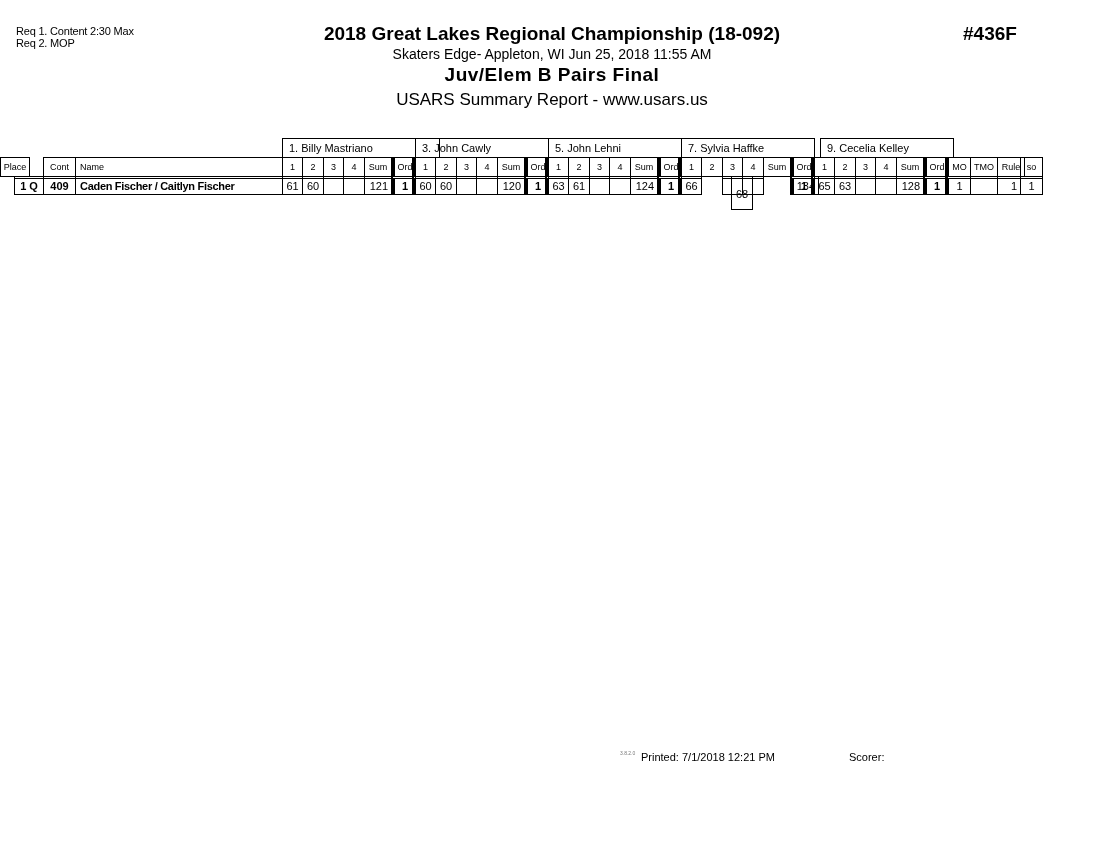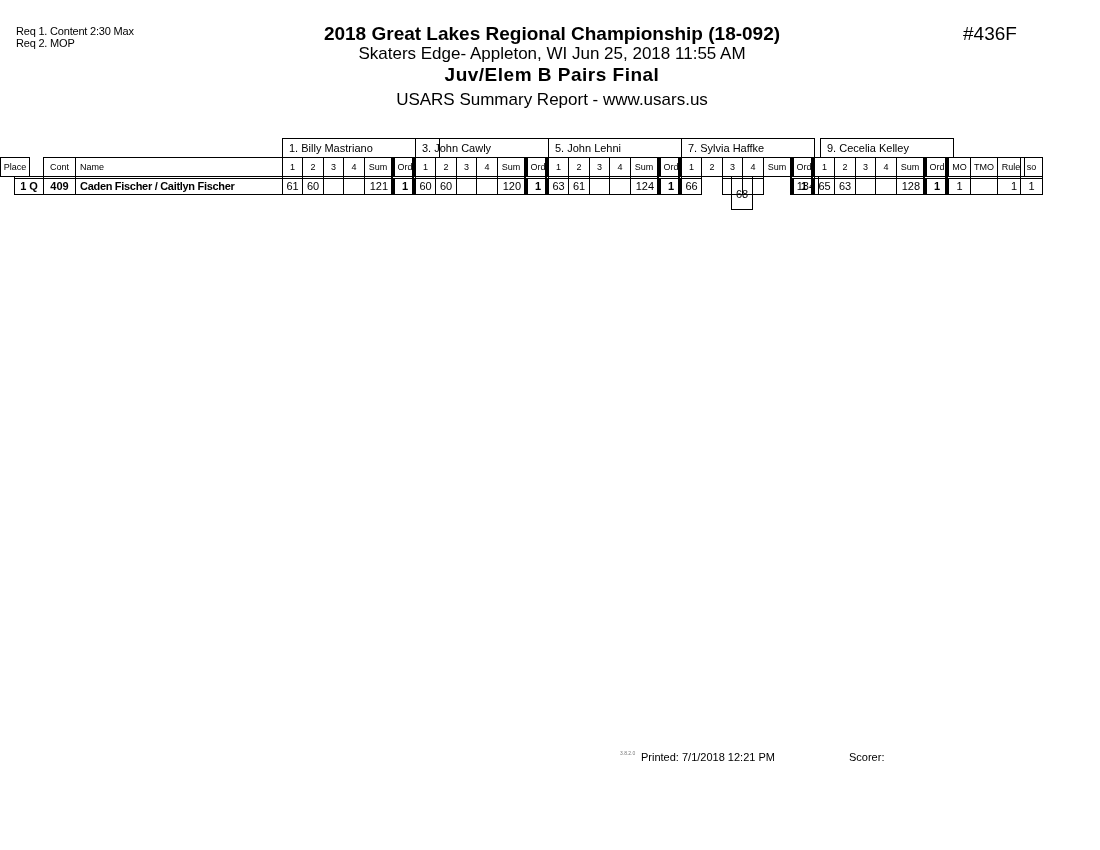--- a/index.html
+++ b/index.html
@@ -2,24 +2,24 @@
 <html><head>
   <meta charset="utf-8">
   <style>
     html, body { margin: 0; padding: 0; background: #ffffff; }
     body { width: 1100px; height: 850px; position: relative; overflow: hidden;
            font-family: "Liberation Sans", sans-serif; color: #000; }
     .req { position: absolute; left: 16px; font-size: 11px; line-height: 12px; letter-spacing: -0.2px; }
     .req1 { top: 25px; } .req2 { top: 37px; }
     .hdr { position: absolute; left: 300px; width: 504px; text-align: center; }
     .title { top: 23px; font-size: 19px; font-weight: bold; line-height: 22px; }
-    .venue { top: 45px; font-size: 17px; line-height: 18px; }
+    .venue { top: 45px; font-size: 14px; line-height: 18px; }
     .event { top: 64px; font-size: 19px; font-weight: bold; line-height: 22px; letter-spacing: 0.5px; }
     .report { top: 90px; font-size: 17px; line-height: 20px; }
-    .evnum { position: absolute; left: 963px; top: 23px; font-size: 19px; font-weight: normal; line-height: 22px; }
+    .evnum { position: absolute; left: 963px; top: 23px; font-size: 19px; font-weight: bold; line-height: 22px; }
 
     .grid { position: absolute; left: 0; top: 0; }
     .cell { position: absolute; box-sizing: border-box; font-size: 9px; line-height: 1; display: flex;
             align-items: center; justify-content: center; white-space: nowrap; overflow: hidden; }
     .b { border: 1px solid #000; }
     .judgehdr { font-size: 11px; justify-content: flex-start; padding-left: 6px; border: 1px solid #000; }
     .colhdr { font-size: 9px; }
     .datarow { font-size: 11px; }
     .bold { font-weight: bold; }
     .left { justify-content: flex-start; padding-left: 4px; }

